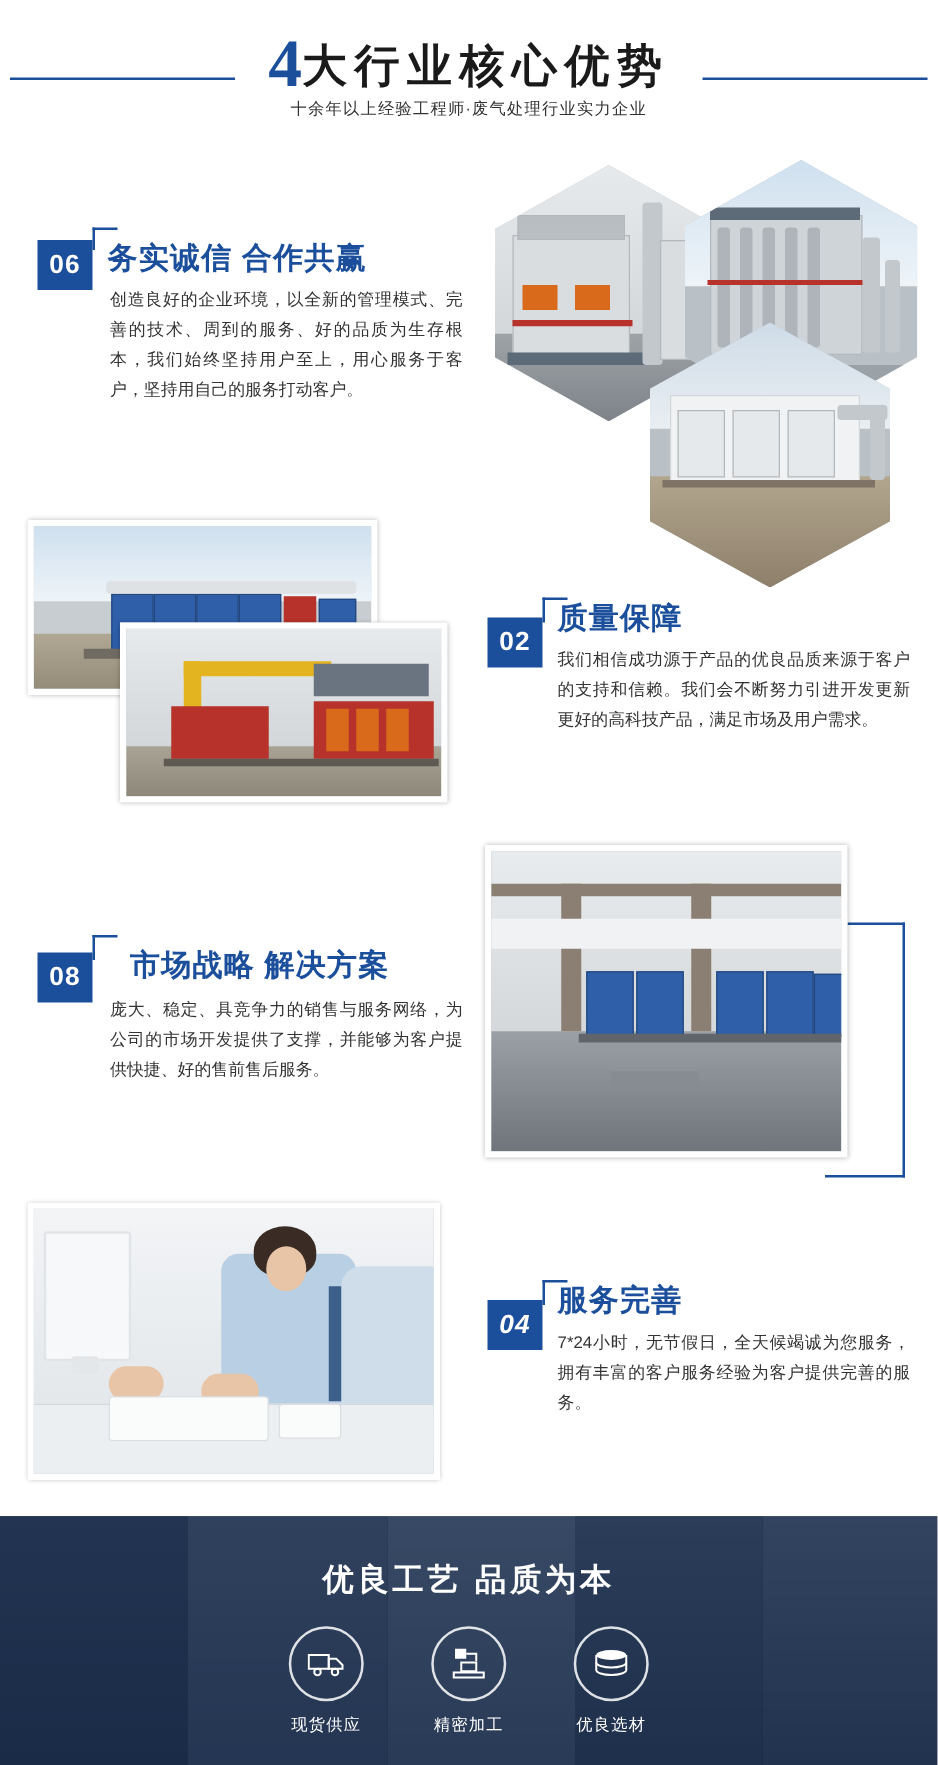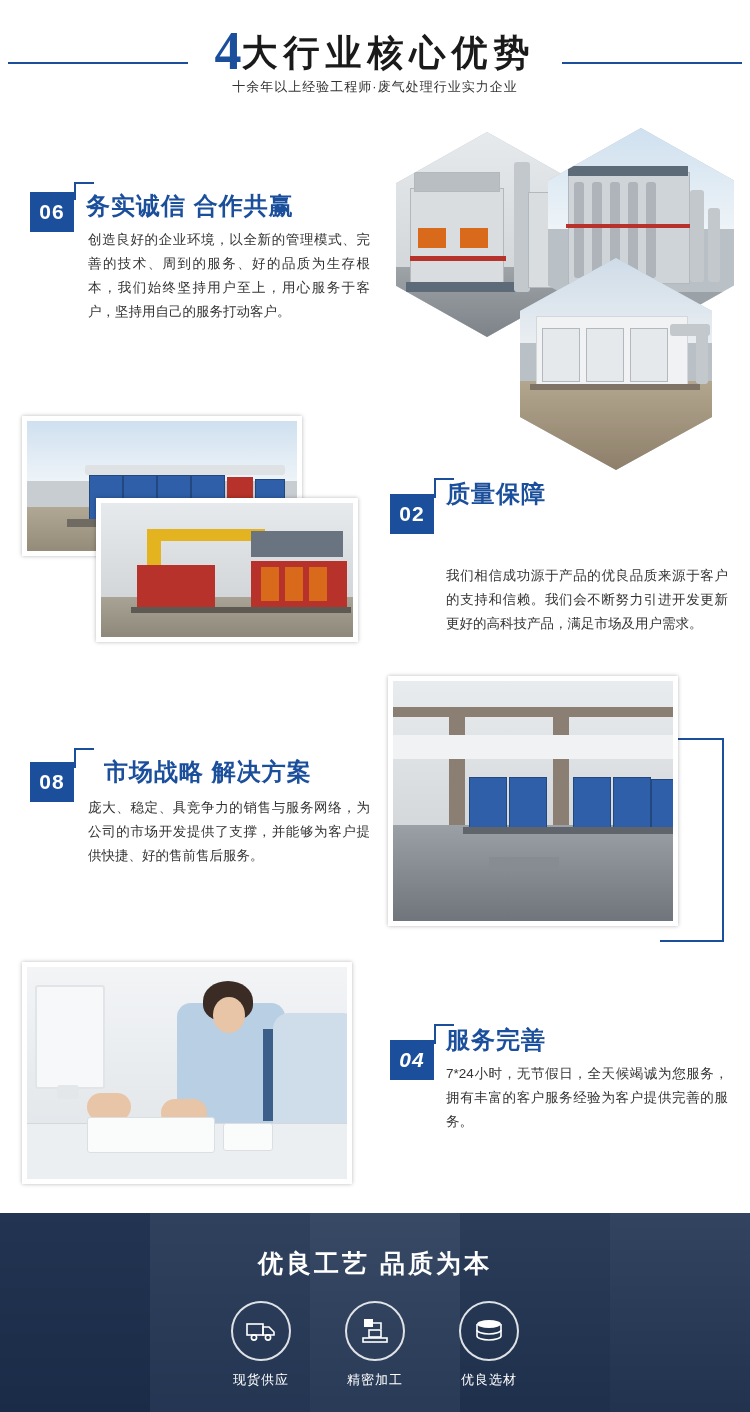--- a/index.html
+++ b/index.html
@@ -281,21 +281,21 @@
   <div class="red" style="left:150px; top:58px; width:96px; height:46px;"></div>
   <div class="orange" style="left:160px; top:64px; width:18px; height:34px;"></div>
   <div class="orange" style="left:184px; top:64px; width:18px; height:34px;"></div>
   <div class="orange" style="left:208px; top:64px; width:18px; height:34px;"></div>
   <div class="machdark" style="left:30px; top:104px; width:220px; height:6px; background:#5e5a53;"></div>
 </div>
 
 <div class="num-badge" style="left:390px; top:494px;">02</div>
 <div class="corner" style="left:434px; top:478px; width:18px; height:18px; border-right:none; border-bottom:none;"></div>
 <div class="sec-title" style="left:446px; top:478px;">质量保障</div>
-<div class="sec-body" style="left:446px; top:516px; width:282px;margin-top:48px;">我们相信成功源于产品的优良品质来源于客户的支持和信赖。我们会不断努力引进开发更新更好的高科技产品，满足市场及用户需求。</div>
+<div class="sec-body" style="left:446px; top:516px; width:282px;">我们相信成功源于产品的优良品质来源于客户的支持和信赖。我们会不断努力引进开发更新更好的高科技产品，满足市场及用户需求。</div>
 
 <div class="num-badge" style="left:30px; top:762px;">08</div>
 <div class="corner" style="left:74px; top:748px; width:18px; height:18px; border-right:none; border-bottom:none;"></div>
 <div class="sec-title" style="left:104px; top:756px;">市场战略 解决方案</div>
 <div class="sec-body" style="left:88px; top:796px; width:282px;">庞大、稳定、具竞争力的销售与服务网络，为公司的市场开发提供了支撑，并能够为客户提供快捷、好的售前售后服务。</div>
 
 <div class="corner" style="left:660px; top:738px; width:62px; height:200px; border-left:none;"></div>
 <div class="photo framed" style="left:388px; top:676px; width:290px; height:250px;">
   <div class="wallbg" style="background:linear-gradient(#e9ecee,#c6cbcf);"></div>
   <div class="floor" style="height:40%; background:linear-gradient(#9aa0a5,#6f757a);"></div>

